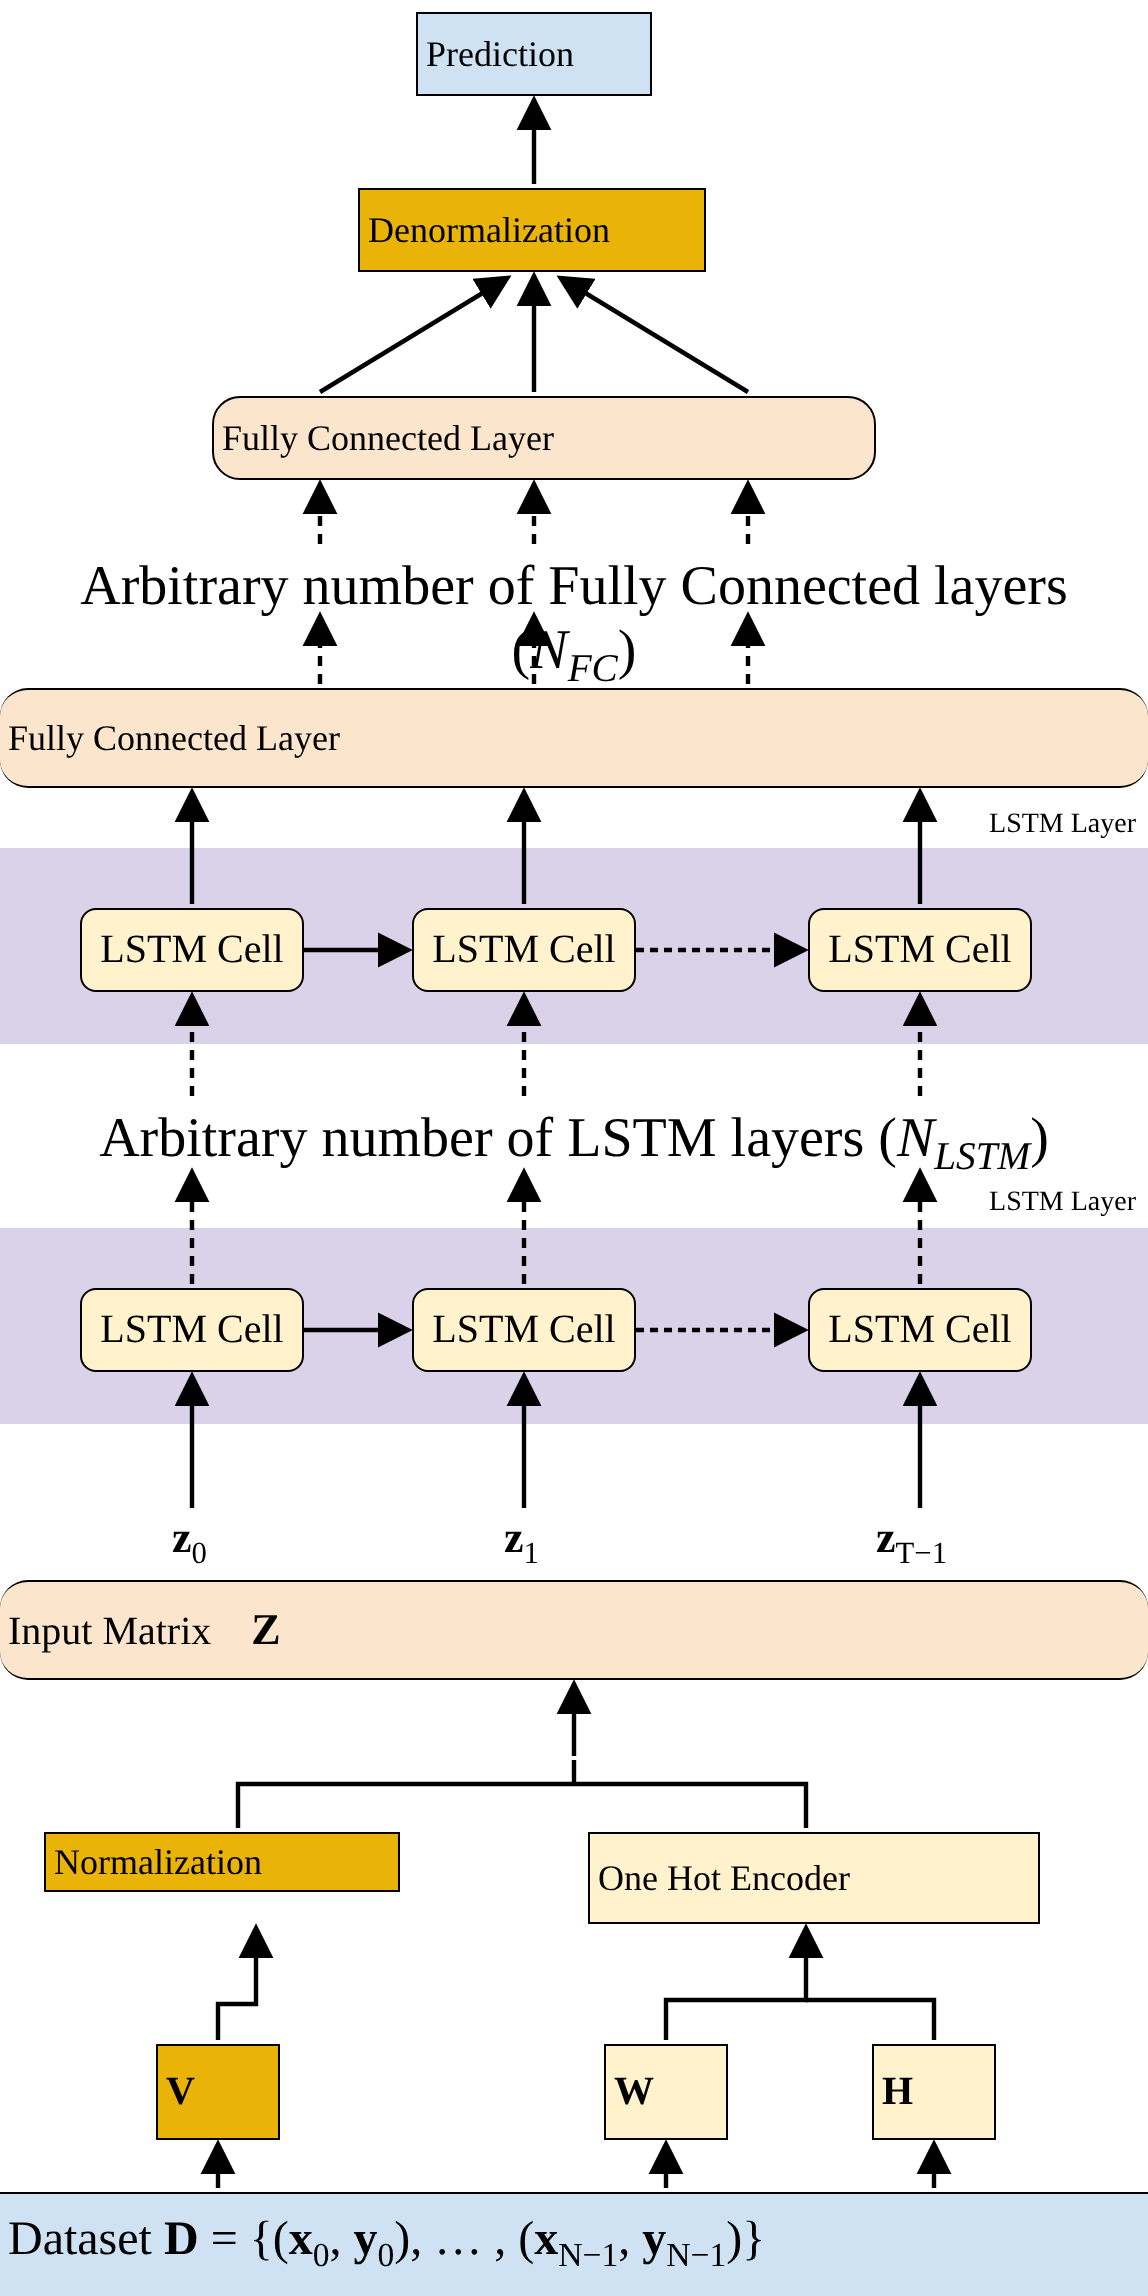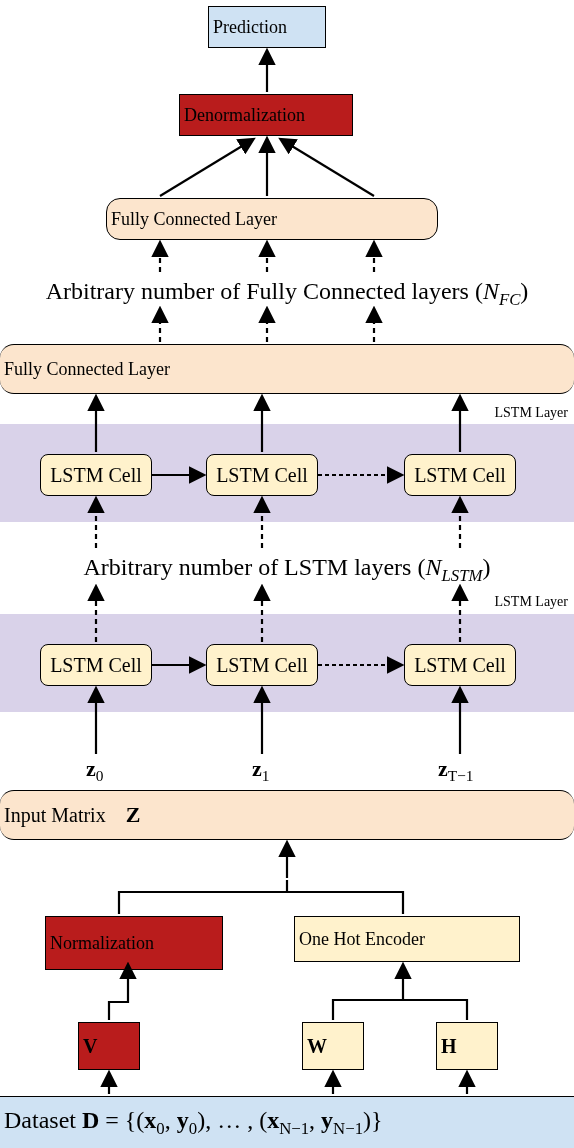--- a/index.html
+++ b/index.html
@@ -15,34 +15,34 @@
     border: 1.5px solid #000;
     display: flex;
     align-items: center;
     justify-content: flex-start;
     font-size: 18px;
     text-align: center;
     padding: 4px;
   }
   .box-peach { background: #fce5cd; border-radius: 14px; }
   .box-blue  { background: #cfe2f3; }
-  .box-green { background: #b91c1c; }
+  .box-green { background: #eab308; }
   .box-cream { background: #fff2cc; }
   .box-lilac { background: #d9d2e9; border: none; }
   .cell {
     position: absolute;
     background: #fff2cc;
     border: 1.5px solid #000;
     border-radius: 8px;
     display: flex; align-items: center; justify-content: center;
     font-size: 20px;
   }
   .annot {
     position: absolute;
-    font-size: 24px;
+    font-size: 28px;
     font-family: Georgia, serif;
   }
   .small-label {
     position: absolute;
     font-size: 14px;
   }
   .z-label {
     position: absolute;
     font-size: 22px;
     font-family: Georgia, serif;
@@ -117,21 +117,21 @@
   <span class="serif-bold">z</span><span class="sub">T−1</span>
 </div>
 
 <div class="box box-peach" style="left:0; top:790px; width:574px; height:50px; border-left:none; border-right:none;">
   <span style="font-size:20px;">
     <span>Input Matrix</span>&nbsp;&nbsp;&nbsp;
     <span class="serif-bold" style="font-size:22px;">Z</span>
   </span>
 </div>
 
-<div class="box box-green" style="left:45px; top:916px; width:178px; height:54px;">
+<div class="box box-green" style="left:22px; top:916px; width:178px; height:30px;">
   <span>Normalization</span>
 </div>
 <div class="box box-cream" style="left:294px; top:916px; width:226px; height:46px;">
   <span>One Hot Encoder</span>
 </div>
 
 <div class="box box-green" style="left:78px; top:1022px; width:62px; height:48px;">
   <span class="serif-bold" style="font-size:20px;">V</span>
 </div>
 <div class="box box-cream" style="left:302px; top:1022px; width:62px; height:48px;">

